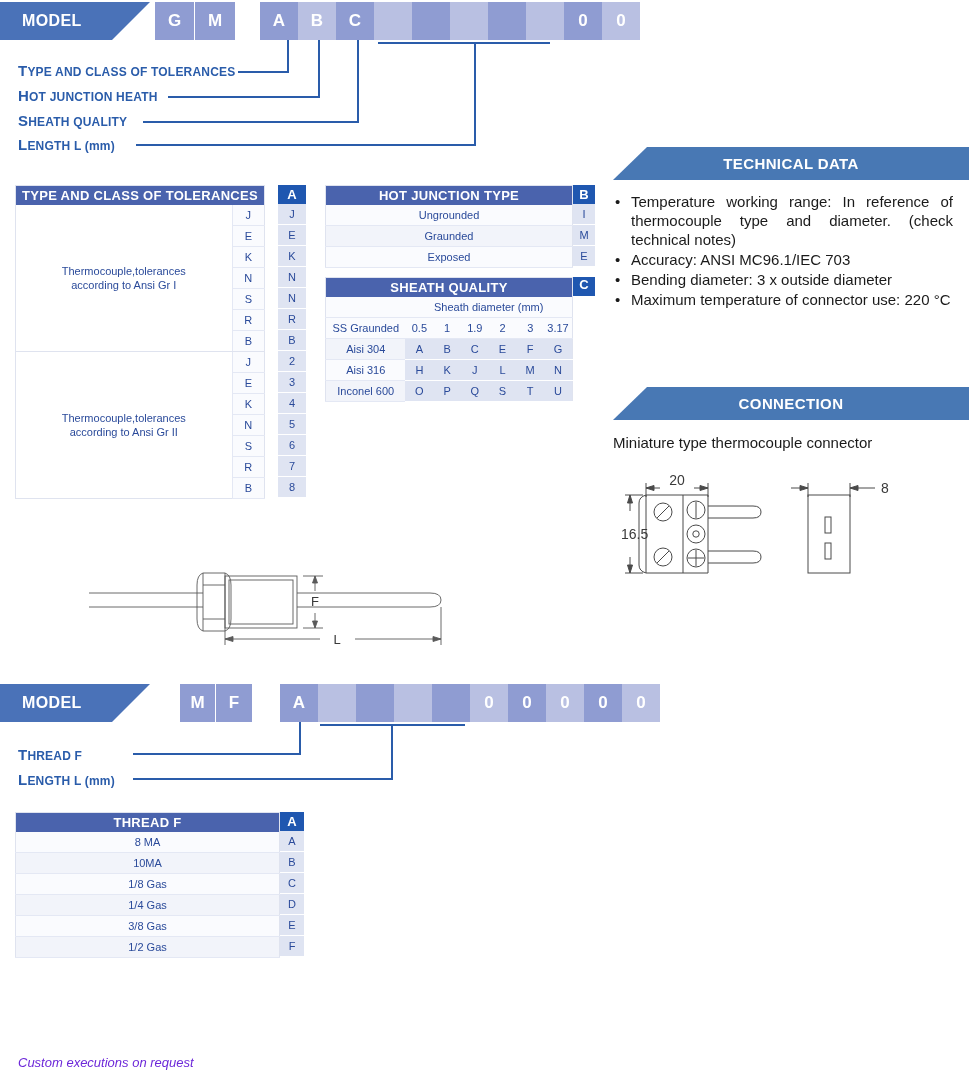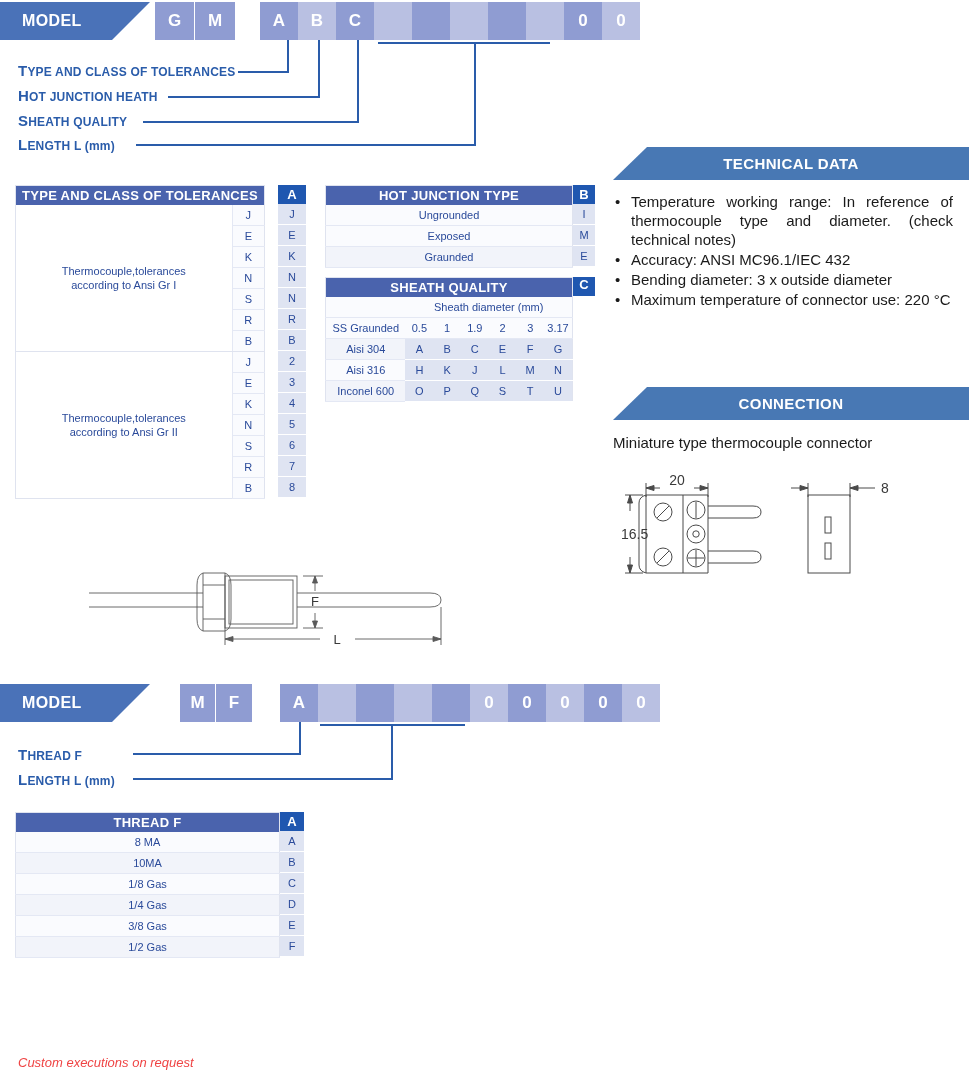--- a/index.html
+++ b/index.html
@@ -64,21 +64,21 @@
     clip-path:polygon(34px 0, 100% 0, 100% 100%, 0 100%);
   }
   .bullets{position:absolute;font-size:15px;color:#1a1a1a;
            font-family:"Liberation Sans",sans-serif;}
   .bullets li{margin-bottom:1px;text-align:justify;line-height:19px;}
   .bullets ul{margin:0;padding-left:18px;list-style:none;}
   .bullets li::before{content:"\2022";position:absolute;margin-left:-16px;}
   .conn-cap{position:absolute;font-size:15px;color:#1a1a1a;}
 
   .foot{
-    position:absolute;font-size:13px;font-style:italic;color:#ef4444;
+    position:absolute;font-size:13px;font-style:italic;color:#6d28d9;
   }
   svg{display:block;}
 </style>
 </head>
 <body>
 
 <div class="model-bar" style="left:0;top:2px;width:150px;">
   <span>MODEL</span>
 </div>
 
@@ -237,24 +237,24 @@
 
 <table class="tbl t-box" style="left:325px;top:185px;width:248px;">
   <tbody>
       <tr>
         <td class="t-title">HOT JUNCTION TYPE</td>
       </tr>
   <tr>
         <td class="t-row">Ungrounded</td>
       </tr>
   <tr>
+        <td class="t-row t-row-alt">Graunded</td>
+      </tr>
+  <tr>
         <td class="t-row">Exposed</td>
-      </tr>
-  <tr>
-        <td class="t-row t-row-alt">Graunded</td>
       </tr>
 </tbody>
   </table>
 <table class="tbl" style="left:573px;top:185px;width:22px;">
   <tbody>
       <tr>
         <td class="t-code" style="width:22px;">B</td>
       </tr>
   <tr>
         <td class="t-cell-code" style="height:20px;">I</td>
@@ -316,21 +316,21 @@
 </tbody>
   </table>
 <div class="abs t-code" style="left:573px;top:277px;width:22px;">C</div>
 
 <div class="panel-head" style="left:613px;top:147px;width:356px;">
   <span>TECHNICAL DATA</span>
 </div>
 <div class="bullets" style="left:613px;top:192px;width:340px;">
   <ul>
     <li>Temperature working range: In reference of thermocouple type and diameter. (check technical notes)</li>
-    <li>Accuracy: ANSI MC96.1/IEC 432</li>
+    <li>Accuracy: ANSI MC96.1/IEC 703</li>
     <li>Bending diameter: 3 x outside diameter</li>
     <li>Maximum temperature of connector use: 220 °C</li>
   </ul>
 </div>
 
 <div class="panel-head" style="left:613px;top:387px;width:356px;">
   <span>CONNECTION</span>
 </div>
 <div class="conn-cap" style="left:613px;top:434px;text-align:right;">Miniature type thermocouple connector</div>
 

